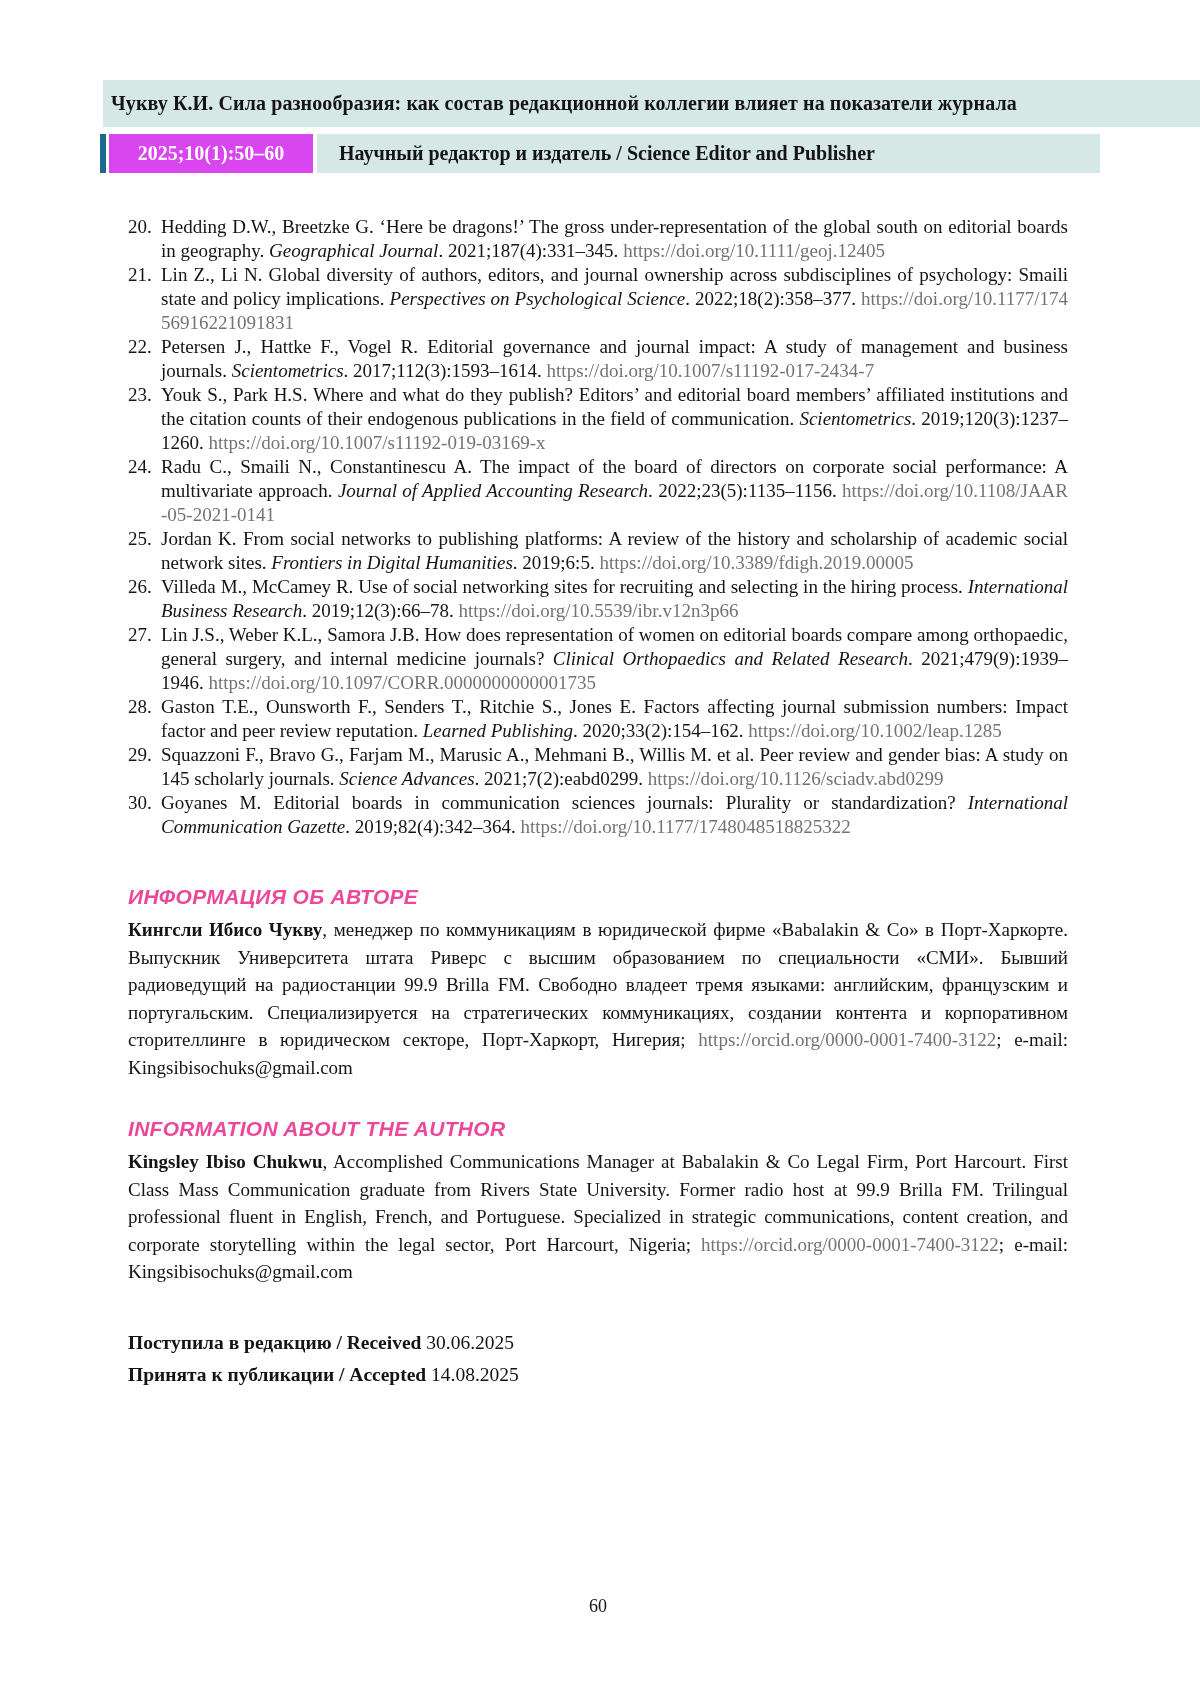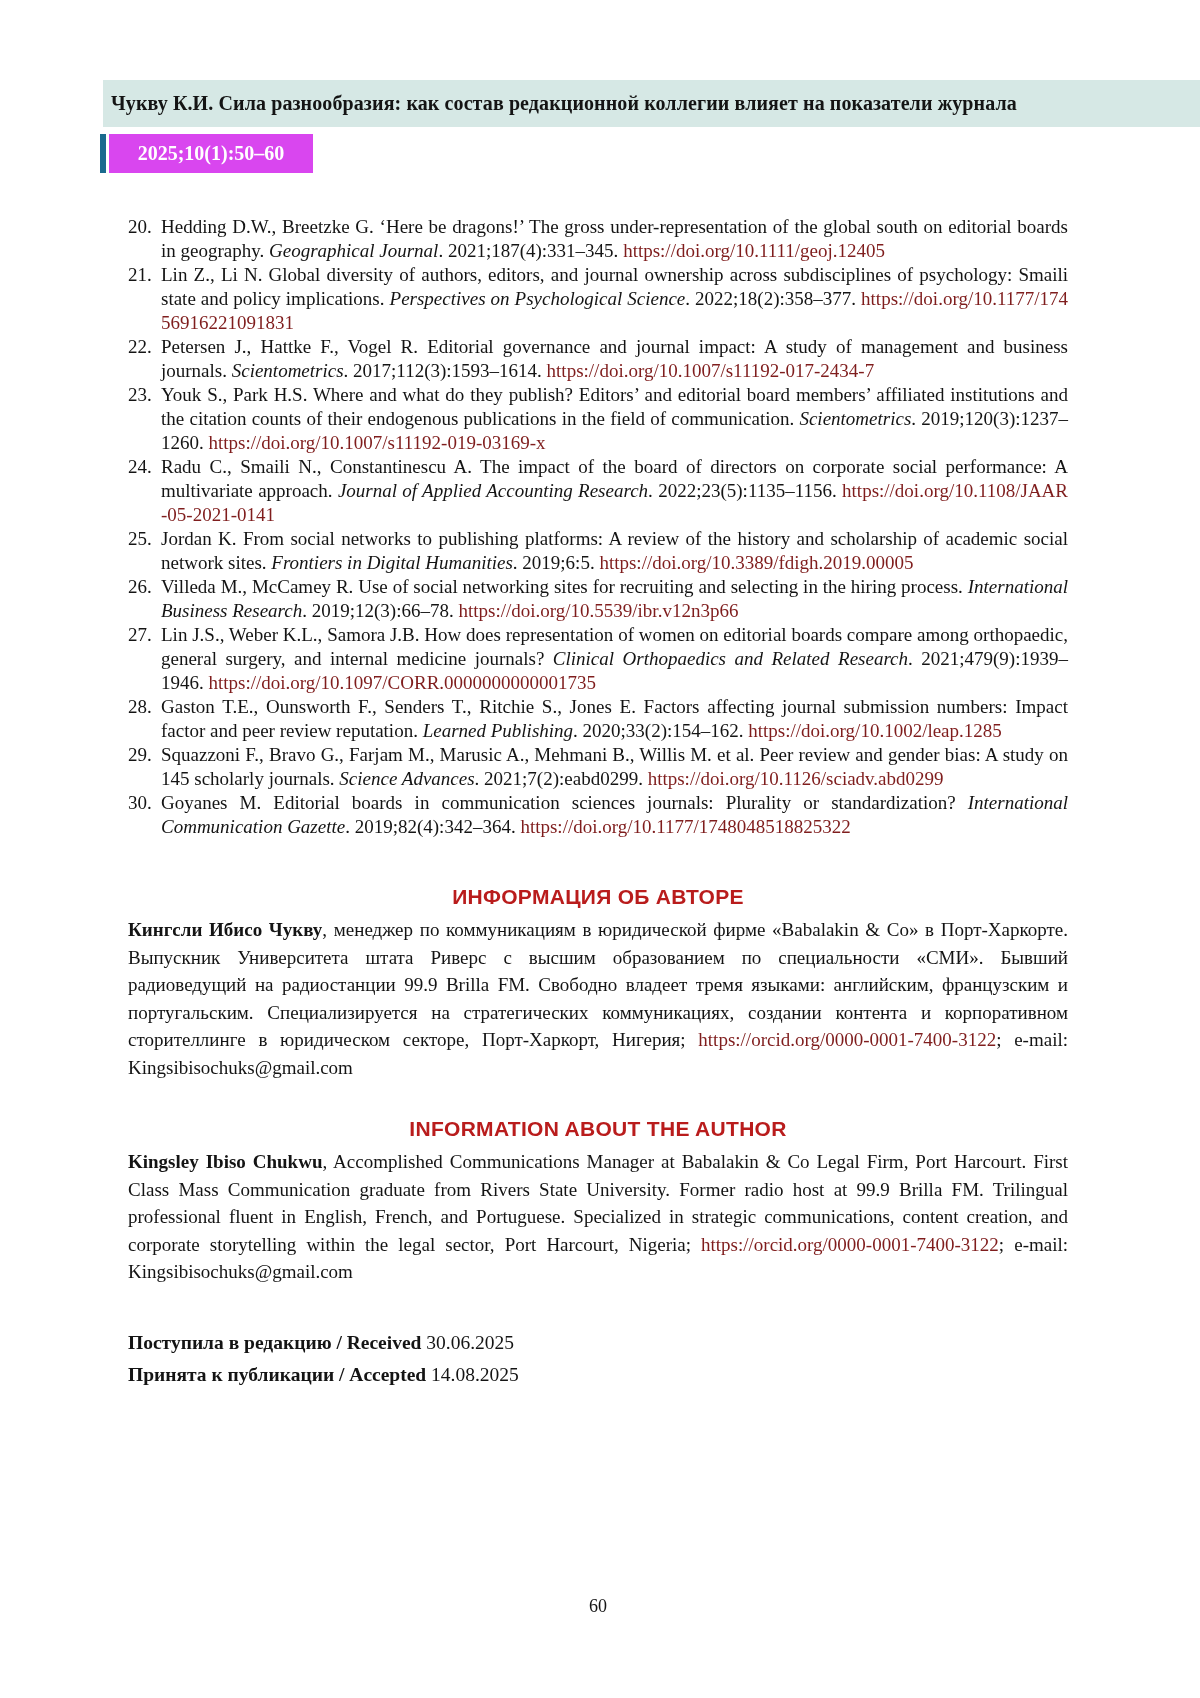--- a/index.html
+++ b/index.html
@@ -29,24 +29,24 @@
     flex:1;background:#d6e8e5;display:flex;align-items:center;
     padding-left:22px;font-weight:bold;font-size:20px;
   }
   
   main{position:absolute;left:128px;top:215px;width:940px;}
   .refs{list-style:none;margin:0;padding:0;font-size:19px;line-height:24px;text-align:justify;}
   .refs li{position:relative;padding-left:33px;}
   .refnum{position:absolute;left:0;top:0;}
   .it{font-style:italic;margin-top:26px;}
   .bd{font-weight:bold;}
-  .link{color:#7f1d1d;text-decoration:none;word-break:break-all;cursor:pointer;}
+  .link{color:#737373;text-decoration:none;word-break:break-all;cursor:pointer;}
   .sec-heading{
     font-family:"Liberation Sans", sans-serif;font-weight:bold;
-    font-size:21px;text-align:center;margin:0;letter-spacing:0.3px;color:#b91c1c;
+    font-size:21px;margin:0;letter-spacing:0.3px;color:#ec4899;font-style:italic;
   }
   #heading-ru{margin-top:46px;}
   #heading-en{margin-top:36px;}
   .bio{font-size:19px;line-height:27.5px;text-align:justify;margin:7px 0 0 0;}
   .dates{margin-top:46px;font-size:19.5px;}
   .date-row{margin-bottom:11px;line-height:21px;}
   .pageno{
     position:absolute;top:1596px;left:128px;width:940px;
     text-align:center;font-size:18px;
   }
@@ -56,20 +56,21 @@
 
 <header>
   <div class="band-runhead">
     <span>Чукву К.И. Сила разнообразия: как состав редакционной коллегии влияет на показатели журнала</span>
   </div>
   <div class="band-journal">
     <div class="accent-stripe"></div>
     <div class="cite-box">
       <span>2025;10(1):50–60</span>
     </div>
+    <div class="journal-title">Научный редактор и издатель / Science Editor and Publisher</div>
   </div>
 </header>
 
 <main>
   <ol class="refs" id="refs">
       <li><span class="refnum">20.</span><span class="">Hedding D.W., Breetzke G. ‘Here be dragons!’ The gross under-representation of the global south on editorial boards in geography. </span><span class="it">Geographical Journal</span><span class="">. 2021;187(4):331–345. </span><a class="link" href="#">https://doi.org/10.1111/geoj.12405</a></li>
       <li><span class="refnum">21.</span><span class="">Lin Z., Li N. Global diversity of authors, editors, and journal ownership across subdisciplines of psychology: Smaili state and policy implications. </span><span class="it">Perspectives on Psychological Science</span><span class="">. 2022;18(2):358–377. </span><a class="link" href="#">https://doi.org/10.1177/17456916221091831</a></li>
       <li><span class="refnum">22.</span><span class="">Petersen J., Hattke F., Vogel R. Editorial governance and journal impact: A study of management and business journals. </span><span class="it">Scientometrics</span><span class="">. 2017;112(3):1593–1614. </span><a class="link" href="#">https://doi.org/10.1007/s11192-017-2434-7</a></li>
       <li><span class="refnum">23.</span><span class="">Youk S., Park H.S. Where and what do they publish? Editors’ and editorial board members’ affiliated institutions and the citation counts of their endogenous publications in the field of communication. </span><span class="it">Scientometrics</span><span class="">. 2019;120(3):1237–1260. </span><a class="link" href="#">https://doi.org/10.1007/s11192-019-03169-x</a></li>
       <li><span class="refnum">24.</span><span class="">Radu C., Smaili N., Constantinescu A. The impact of the board of directors on corporate social performance: A multivariate approach. </span><span class="it">Journal of Applied Accounting Research</span><span class="">. 2022;23(5):1135–1156. </span><a class="link" href="#">https://doi.org/10.1108/JAAR-05-2021-0141</a></li>

